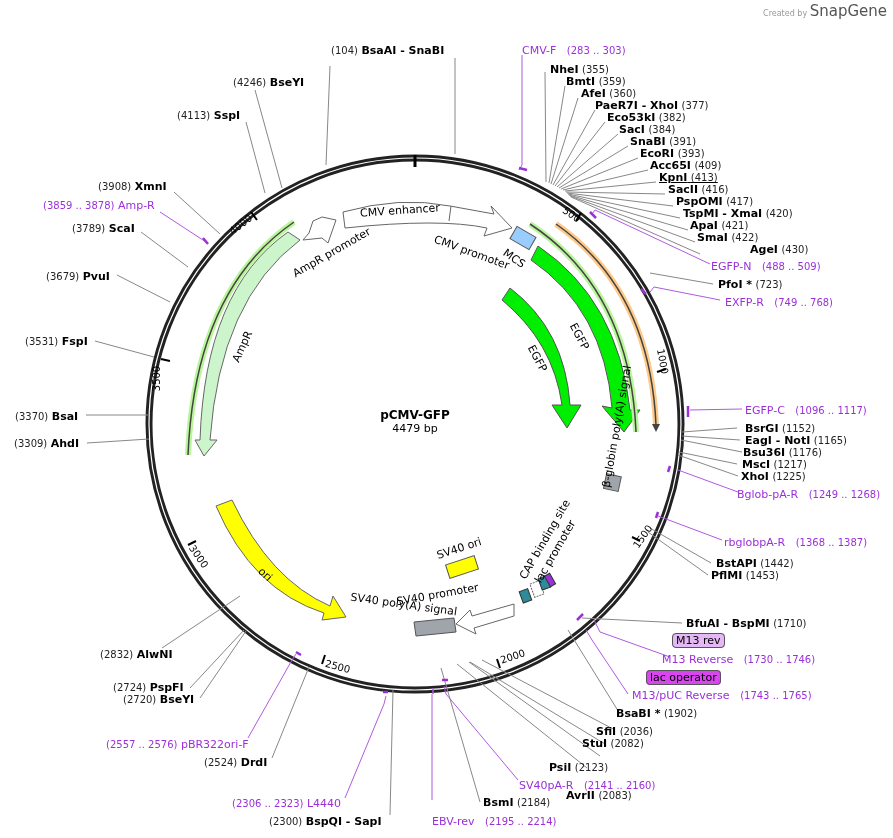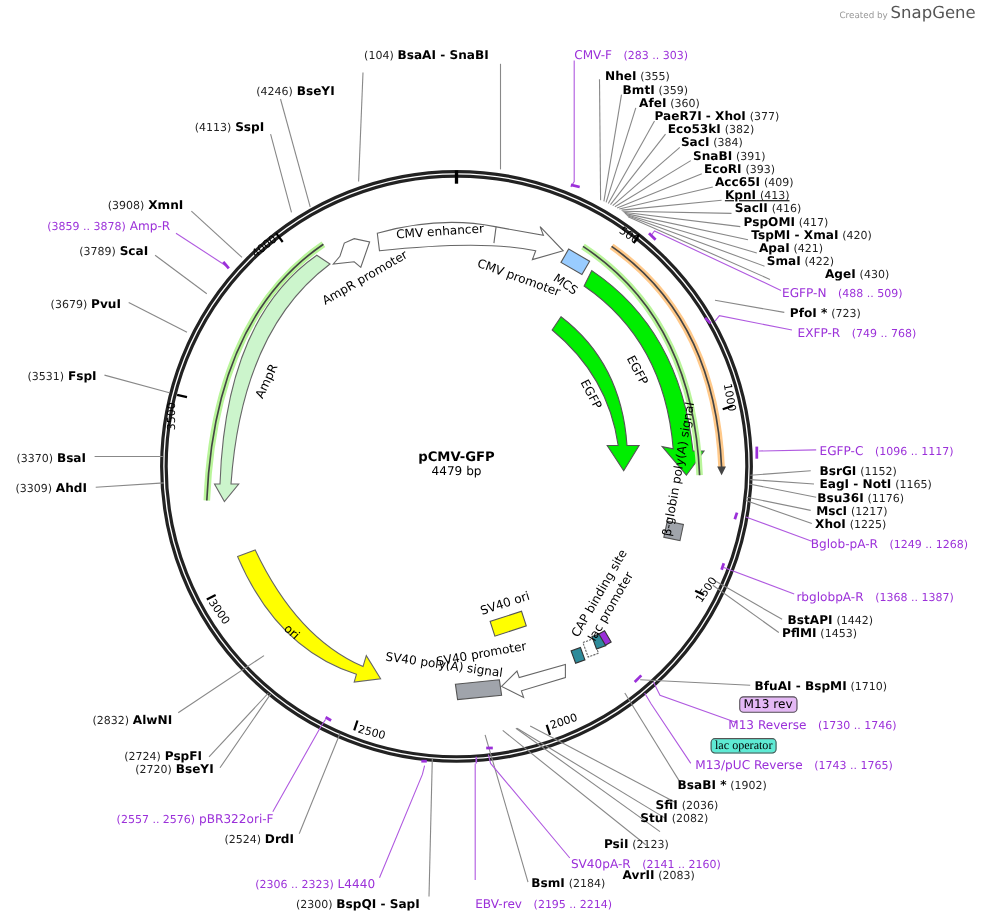--- a/index.html
+++ b/index.html
@@ -219,34 +219,34 @@
 
 <div class="lbl" style="left:331px;top:44px;"><span class="pos">(104)</span> <b>BsaAI - SnaBI</b></div>
 <div class="lbl" style="left:233px;top:76px;"><span class="pos">(4246)</span> <b>BseYI</b></div>
 <div class="lbl" style="left:177px;top:109px;"><span class="pos">(4113)</span> <b>SspI</b></div>
 <div class="lbl" style="left:98px;top:180px;"><span class="pos">(3908)</span> <b>XmnI</b></div>
 <div class="lbl" style="left:72px;top:222px;"><span class="pos">(3789)</span> <b>ScaI</b></div>
 <div class="lbl" style="left:46px;top:270px;"><span class="pos">(3679)</span> <b>PvuI</b></div>
 <div class="lbl" style="left:25px;top:335px;"><span class="pos">(3531)</span> <b>FspI</b></div>
 <div class="lbl" style="left:15px;top:410px;text-align:right;"><span class="pos">(3370)</span> <b>BsaI</b></div>
 <div class="lbl" style="left:14px;top:437px;text-align:right;"><span class="pos">(3309)</span> <b>AhdI</b></div>
-<div class="lbl" style="left:84px;top:648px;text-align:center;"><span class="pos">(2832)</span> <b>AlwNI</b></div>
+<div class="lbl" style="left:100px;top:648px;text-align:center;"><span class="pos">(2832)</span> <b>AlwNI</b></div>
 <div class="lbl" style="left:113px;top:681px;text-align:center;"><span class="pos">(2724)</span> <b>PspFI</b></div>
 <div class="lbl" style="left:123px;top:693px;"><span class="pos">(2720)</span> <b>BseYI</b></div>
 <div class="lbl" style="left:204px;top:756px;"><span class="pos">(2524)</span> <b>DrdI</b></div>
 <div class="lbl" style="left:269px;top:815px;"><span class="pos">(2300)</span> <b>BspQI - SapI</b></div>
 
 <div class="lbl primer" style="left:522px;top:44px;"><span>CMV-F</span> &nbsp; <span class="pos">(283 .. 303)</span></div>
 <div class="lbl primer" style="left:711px;top:260px;"><span>EGFP-N</span> &nbsp; <span class="pos">(488 .. 509)</span></div>
 <div class="lbl primer" style="left:725px;top:296px;"><span>EXFP-R</span> &nbsp; <span class="pos">(749 .. 768)</span></div>
 <div class="lbl primer" style="left:745px;top:404px;"><span>EGFP-C</span> &nbsp; <span class="pos">(1096 .. 1117)</span></div>
 <div class="lbl primer" style="left:737px;top:488px;"><span>Bglob-pA-R</span> &nbsp; <span class="pos">(1249 .. 1268)</span></div>
 <div class="lbl primer" style="left:724px;top:536px;"><span>rbglobpA-R</span> &nbsp; <span class="pos">(1368 .. 1387)</span></div>
 <div class="lbl primer" style="left:662px;top:653px;"><span>M13 Reverse</span> &nbsp; <span class="pos">(1730 .. 1746)</span></div>
 <div class="lbl primer" style="left:632px;top:689px;"><span>M13/pUC Reverse</span> &nbsp; <span class="pos">(1743 .. 1765)</span></div>
 <div class="lbl primer" style="left:519px;top:779px;"><span>SV40pA-R</span> &nbsp; <span class="pos">(2141 .. 2160)</span></div>
 <div class="lbl primer" style="left:432px;top:815px;"><span>EBV-rev</span> &nbsp; <span class="pos">(2195 .. 2214)</span></div>
 <div class="lbl primer" style="left:232px;top:797px;"><span class="pos">(2306 .. 2323)</span> <span>L4440</span></div>
 <div class="lbl primer" style="left:106px;top:738px;"><span class="pos">(2557 .. 2576)</span> <span>pBR322ori-F</span></div>
 <div class="lbl primer" style="left:43px;top:199px;"><span class="pos">(3859 .. 3878)</span> <span>Amp-R</span></div>
 
 <div class="lbl" style="left:672px;top:634px;"><span class="tag" style="background:#e4b8f5;">M13 rev</span></div>
-<div class="lbl" style="left:646px;top:671px;"><span class="tag" style="background:#5eead4;font-family:Liberation Serif, serif;">lac operator</span></div>
+<div class="lbl" style="left:646px;top:671px;"><span class="tag" style="background:#d946ef;">lac operator</span></div>
 
 </body></html>

